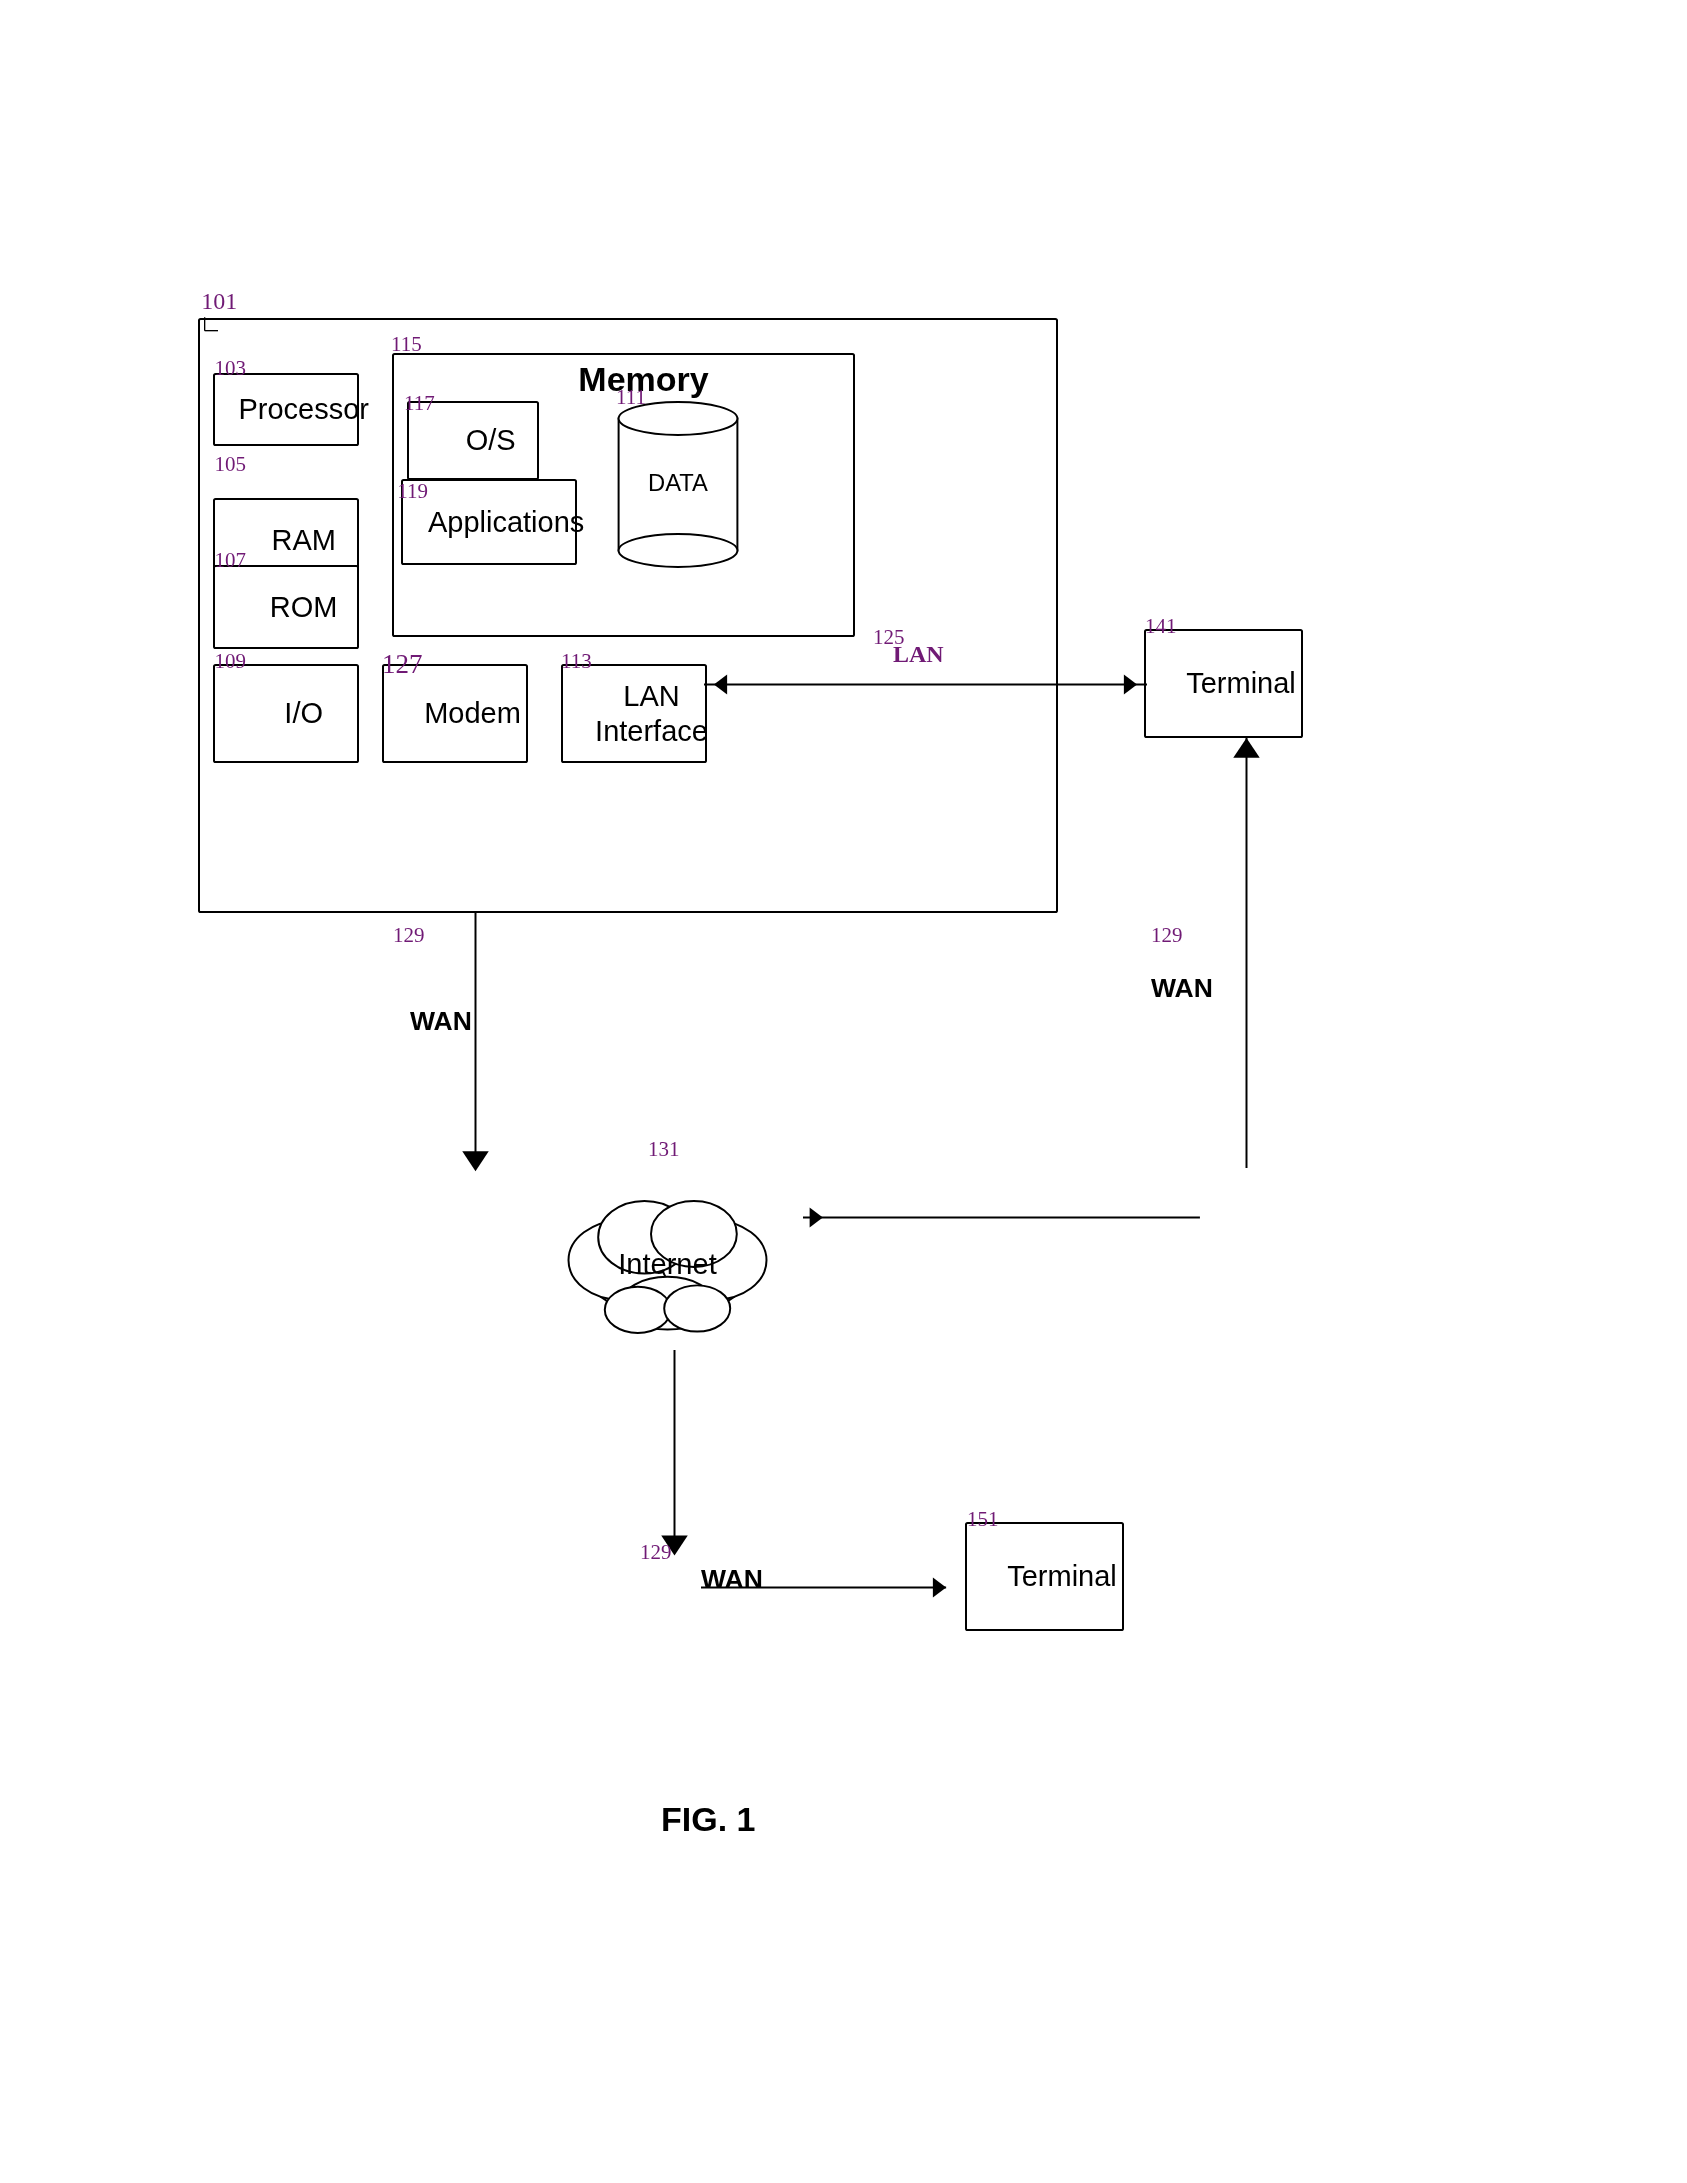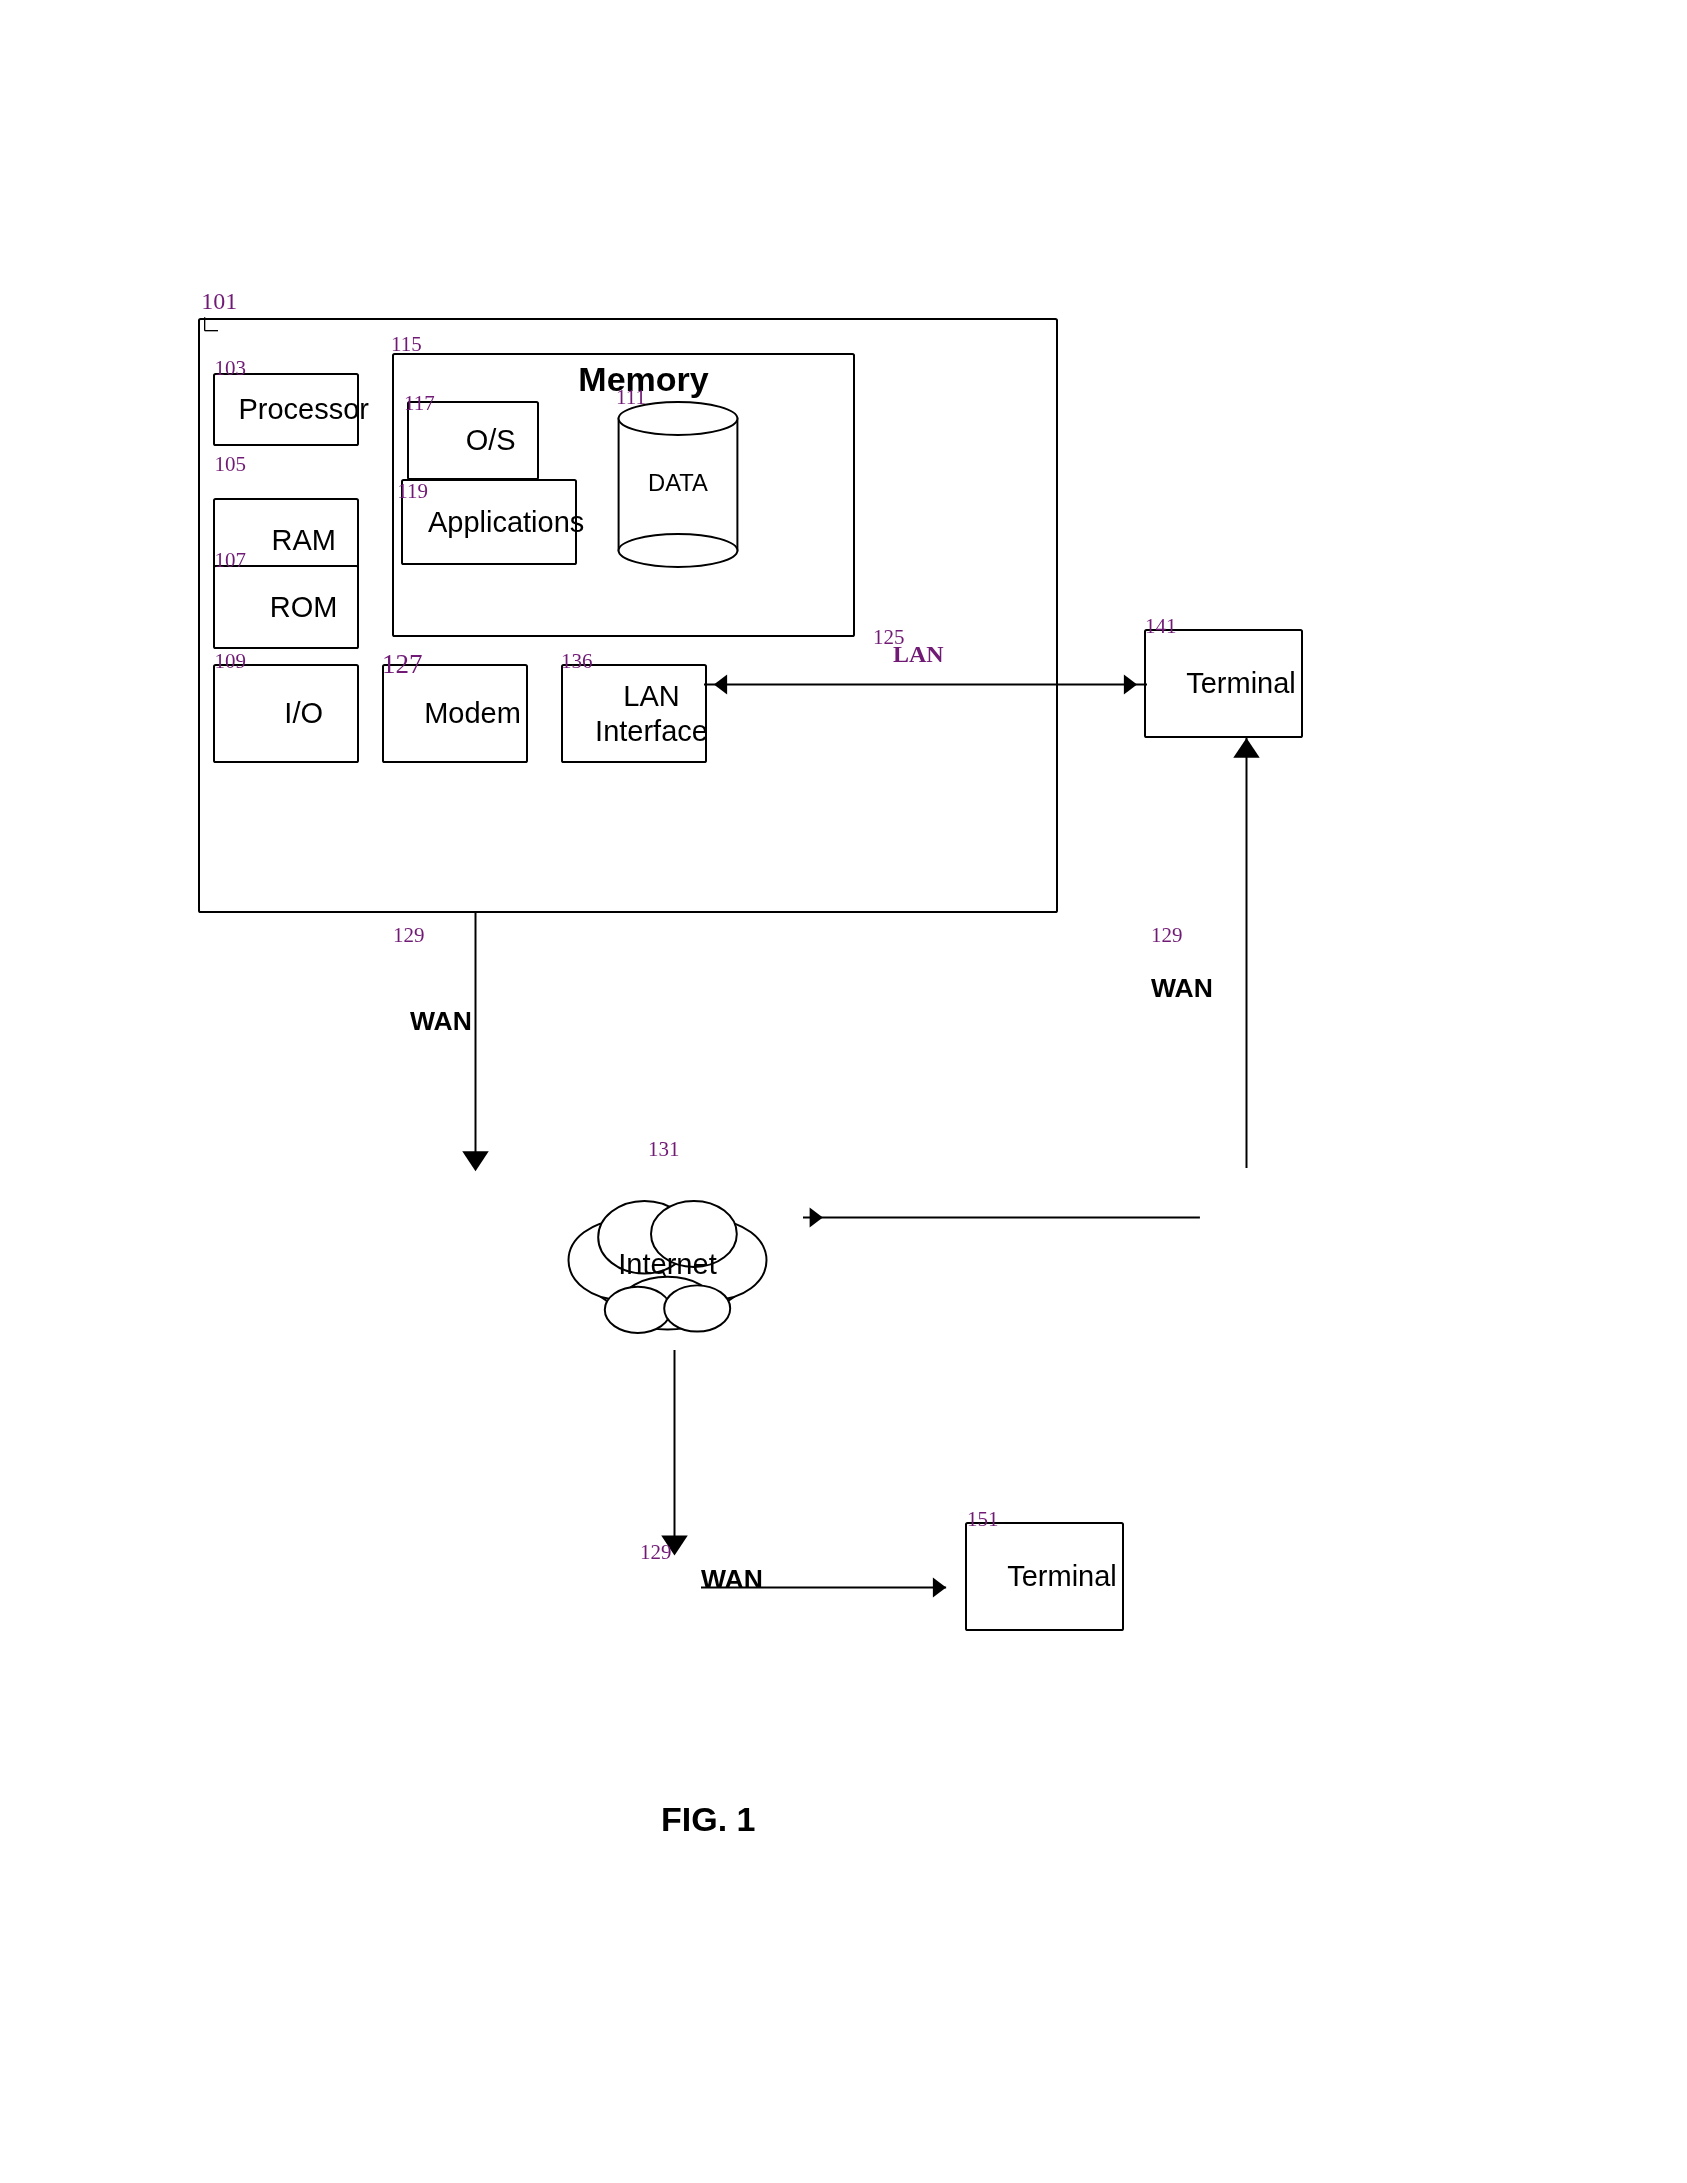--- a/index.html
+++ b/index.html
@@ -163,21 +163,21 @@
 
     <div class="comp-box" style="top:344px; left:182px; width:146px; height:99px;">
       <span class="comp-label">Modem</span>
     </div>
     <span class="ref" style="top:329px; left:182px; font-size:27px;">127</span>
 
     <div class="comp-box" style="top:344px; left:361px; width:146px; height:99px;">
       <span class="comp-label" style="white-space:pre-line;">LAN
 Interface</span>
     </div>
-    <span class="ref" style="top:329px; left:361px; font-size:21px;">136</span>
+    <span class="ref" style="top:329px; left:361px; font-size:21px;">113</span>
 
   </div>
 
   <svg style="position:absolute; top:36px; left:0px; width:40px; height:20px;" viewBox="0 0 60 30" xmlns="http://www.w3.org/2000/svg">
     <line x1="10" y1="25" x2="10" y2="5" stroke="black" stroke-width="2"></line>
     <line x1="10" y1="25" x2="30" y2="25" stroke="black" stroke-width="2"></line>
   </svg>
 
   <div class="comp-box" style="top:351px; left:946px; width:159px; height:109px;">
     <span class="comp-label">Terminal</span>

